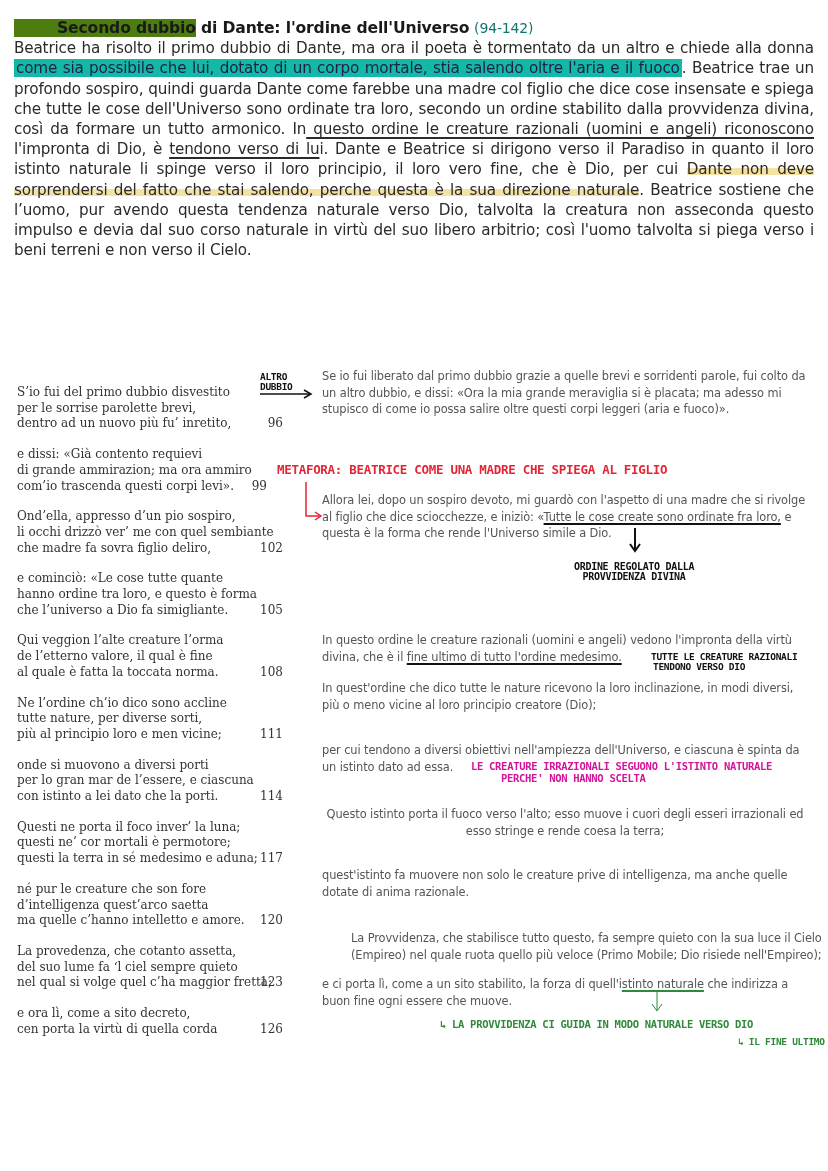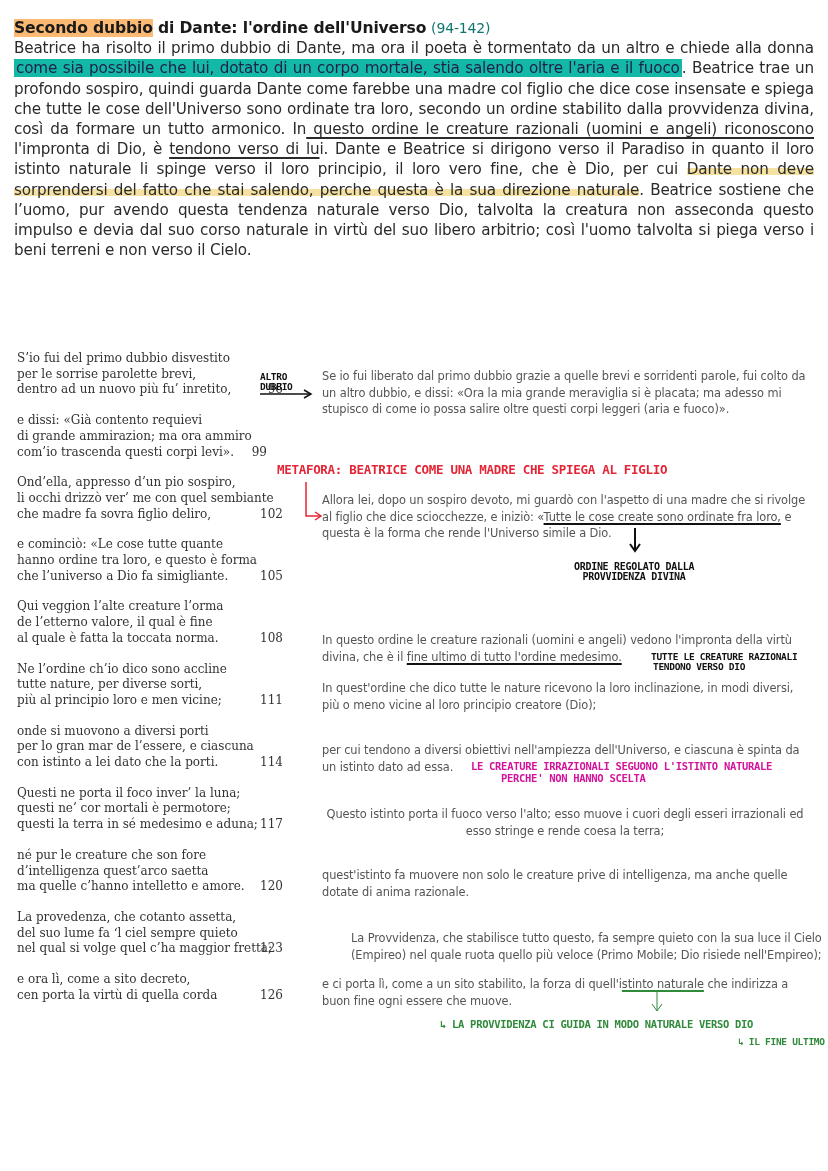--- a/index.html
+++ b/index.html
@@ -1,29 +1,29 @@
 <!DOCTYPE html>
 <html><head>
 <meta charset="utf-8">
 <style>
   html, body { margin:0; padding:0; background:#ffffff; }
   body { width:828px; height:1171px; position:relative; overflow:hidden; font-family:"DejaVu Sans", sans-serif; color:#222; }
 
   
   .summary { position:absolute; left:14px; top:18px; width:800px; font-family:"DejaVu Sans", sans-serif; font-size:15.2px; line-height:20.2px; color:#2a2a2a; text-align:justify; letter-spacing:-0.15px; }
   .summary .title-line { font-size:15.6px; }
-  .summary .title-hl { background:#fdba74; font-weight:bold; color:#1a1a1a; }
+  .summary .title-hl { background:#4d7c0f; font-weight:bold; color:#1a1a1a;padding-left:43px; }
   .summary .title-rest { font-weight:bold; color:#1a1a1a; }
   .summary .verses-range { font-weight:normal; color:#0f766e; font-size:14px; }
   .hl-blue { background:#14b8a6; border-radius:0; padding:0 2px; color:#1f1f4a; }
   .hl-yellow { background:linear-gradient(transparent 45%, #f5e2a3 45%, #f5e2a3 85%, transparent 85%); }
   .ul-black { text-decoration:underline; text-decoration-thickness:1.5px; text-underline-offset:3px; }
 
   
-  .poem { position:absolute; left:17px; top:351px; width:290px; font-family:"DejaVu Serif", serif; font-size:12px; line-height:15.7px; color:#333; }
+  .poem { position:absolute; left:17px; top:385px; width:290px; font-family:"DejaVu Serif", serif; font-size:12px; line-height:15.7px; color:#333; }
   .tercet { position:relative; margin-bottom:15px; }
   .tercet .line { display:block; white-space:nowrap; }
   .tercet .num { position:absolute; right:24px; bottom:0; font-size:12px; color:#333; }
 
   .prose { position:absolute; left:322px; width:486px; font-family:"DejaVu Sans", sans-serif; font-size:11.4px; line-height:16.5px; color:#555; letter-spacing:-0.1px; }
   .prose .ul { text-decoration:underline; text-decoration-thickness:1.5px; text-underline-offset:2px; text-decoration-color:#111; }
   .prose .ul-green { text-decoration:underline; text-decoration-thickness:1.5px; text-underline-offset:2px; text-decoration-color:#2f8a3a; }
 
   
   .note { position:absolute; font-family:"DejaVu Sans Mono", monospace; font-weight:bold; text-transform:uppercase; letter-spacing:-0.3px; white-space:nowrap; }

